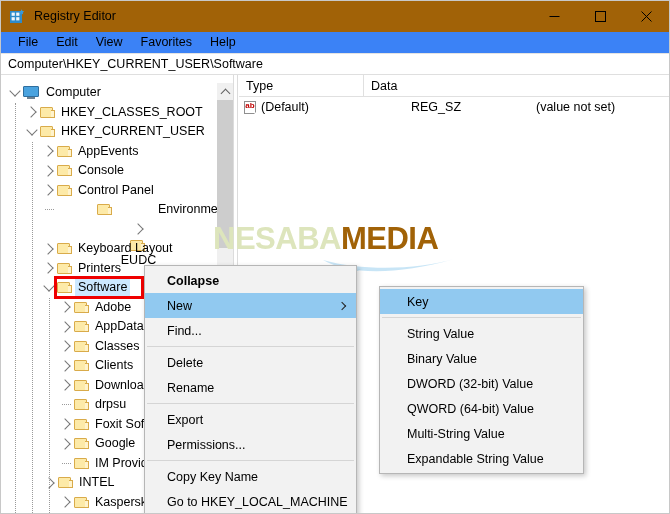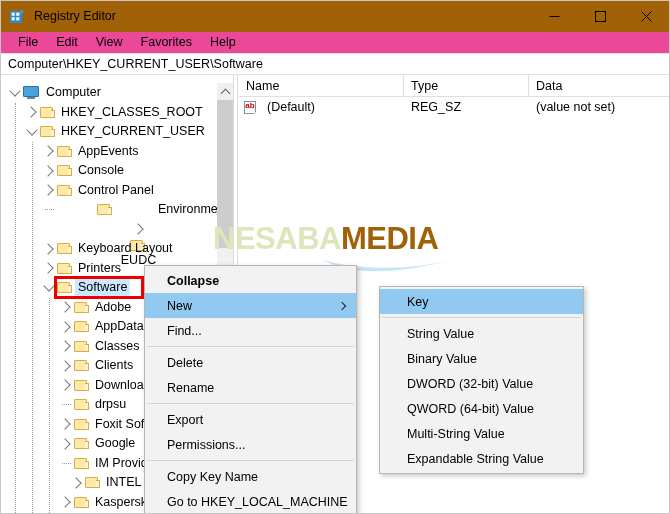--- a/index.html
+++ b/index.html
@@ -57,21 +57,21 @@
     align-items: center;
     justify-content: center;
   }
 
   
   .menubar {
     position: absolute;
     left: 0; top: 31px;
     width: 100%;
     height: 21px;
-    background: #ec4899;
+    background: #3b82f6;
     display: flex;
     align-items: center;
     padding-left: 8px;
     box-sizing: border-box;
   }
   .menubar-item {
     font-size: 12.5px;
     color: #000000;
     padding: 2px 9px 3px 9px;
     line-height: 1;
@@ -297,21 +297,21 @@
     box-sizing: border-box;
     line-height: 1;
   }
   .cell.c-name { width: 165px; display: flex; align-items: center; padding-left: 5px; }
   .cell.c-type { width: 125px; padding-left: 7px; }
   .cell.c-data { width: 142px; padding-left: 7px; }
   .ab-icon {
     width: 13px; height: 14px;
     position: relative;
     flex: none;
-    margin-right: 10px;
+    margin-right: 4px;
   }
   .ab-icon .pg {
     position: absolute; left: 0; top: 0;
     width: 12px; height: 13px;
     background: #ffffff;
     border: 1px solid #8f8f8f;
     box-sizing: border-box;
   }
   .ab-icon .ab {
     position: absolute;
@@ -664,21 +664,21 @@
           <div class="tree-row" style="padding-left: 57px;">
             <div class="dotline">
               <i></i>
             </div>
             <div class="folder">
               <div class="fbody"></div>
               <div class="fflap"></div>
             </div>
             <div class="label">IM Providers</div>
           </div>
-          <div class="tree-row" style="padding-left: 68px;">
+          <div class="tree-row" style="padding-left: 41px;">
             <div class="expander">
               <div class="chev closed"></div>
             </div>
             <div class="folder">
               <div class="fbody"></div>
               <div class="fflap"></div>
             </div>
             <div class="label">INTEL</div>
           </div>
           <div class="tree-row" style="padding-left: 57px;">
@@ -712,21 +712,20 @@
             <div class="a"></div>
           </div>
         <div class="thumb"></div>
       </div>
     </div>
 
     <div class="splitter"></div>
 
     <div class="list-pane">
       <div class="list-header">
-        <div class="col name">Name</div>
         <div class="col type">Type</div>
         <div class="col data">Data</div>
       </div>
       <div class="list-row">
         <div class="cell c-name">
           <span class="ab-icon">
             <span class="pg"></span>
             <span class="ab">ab</span>
             <span class="corner"></span>
           </span>

